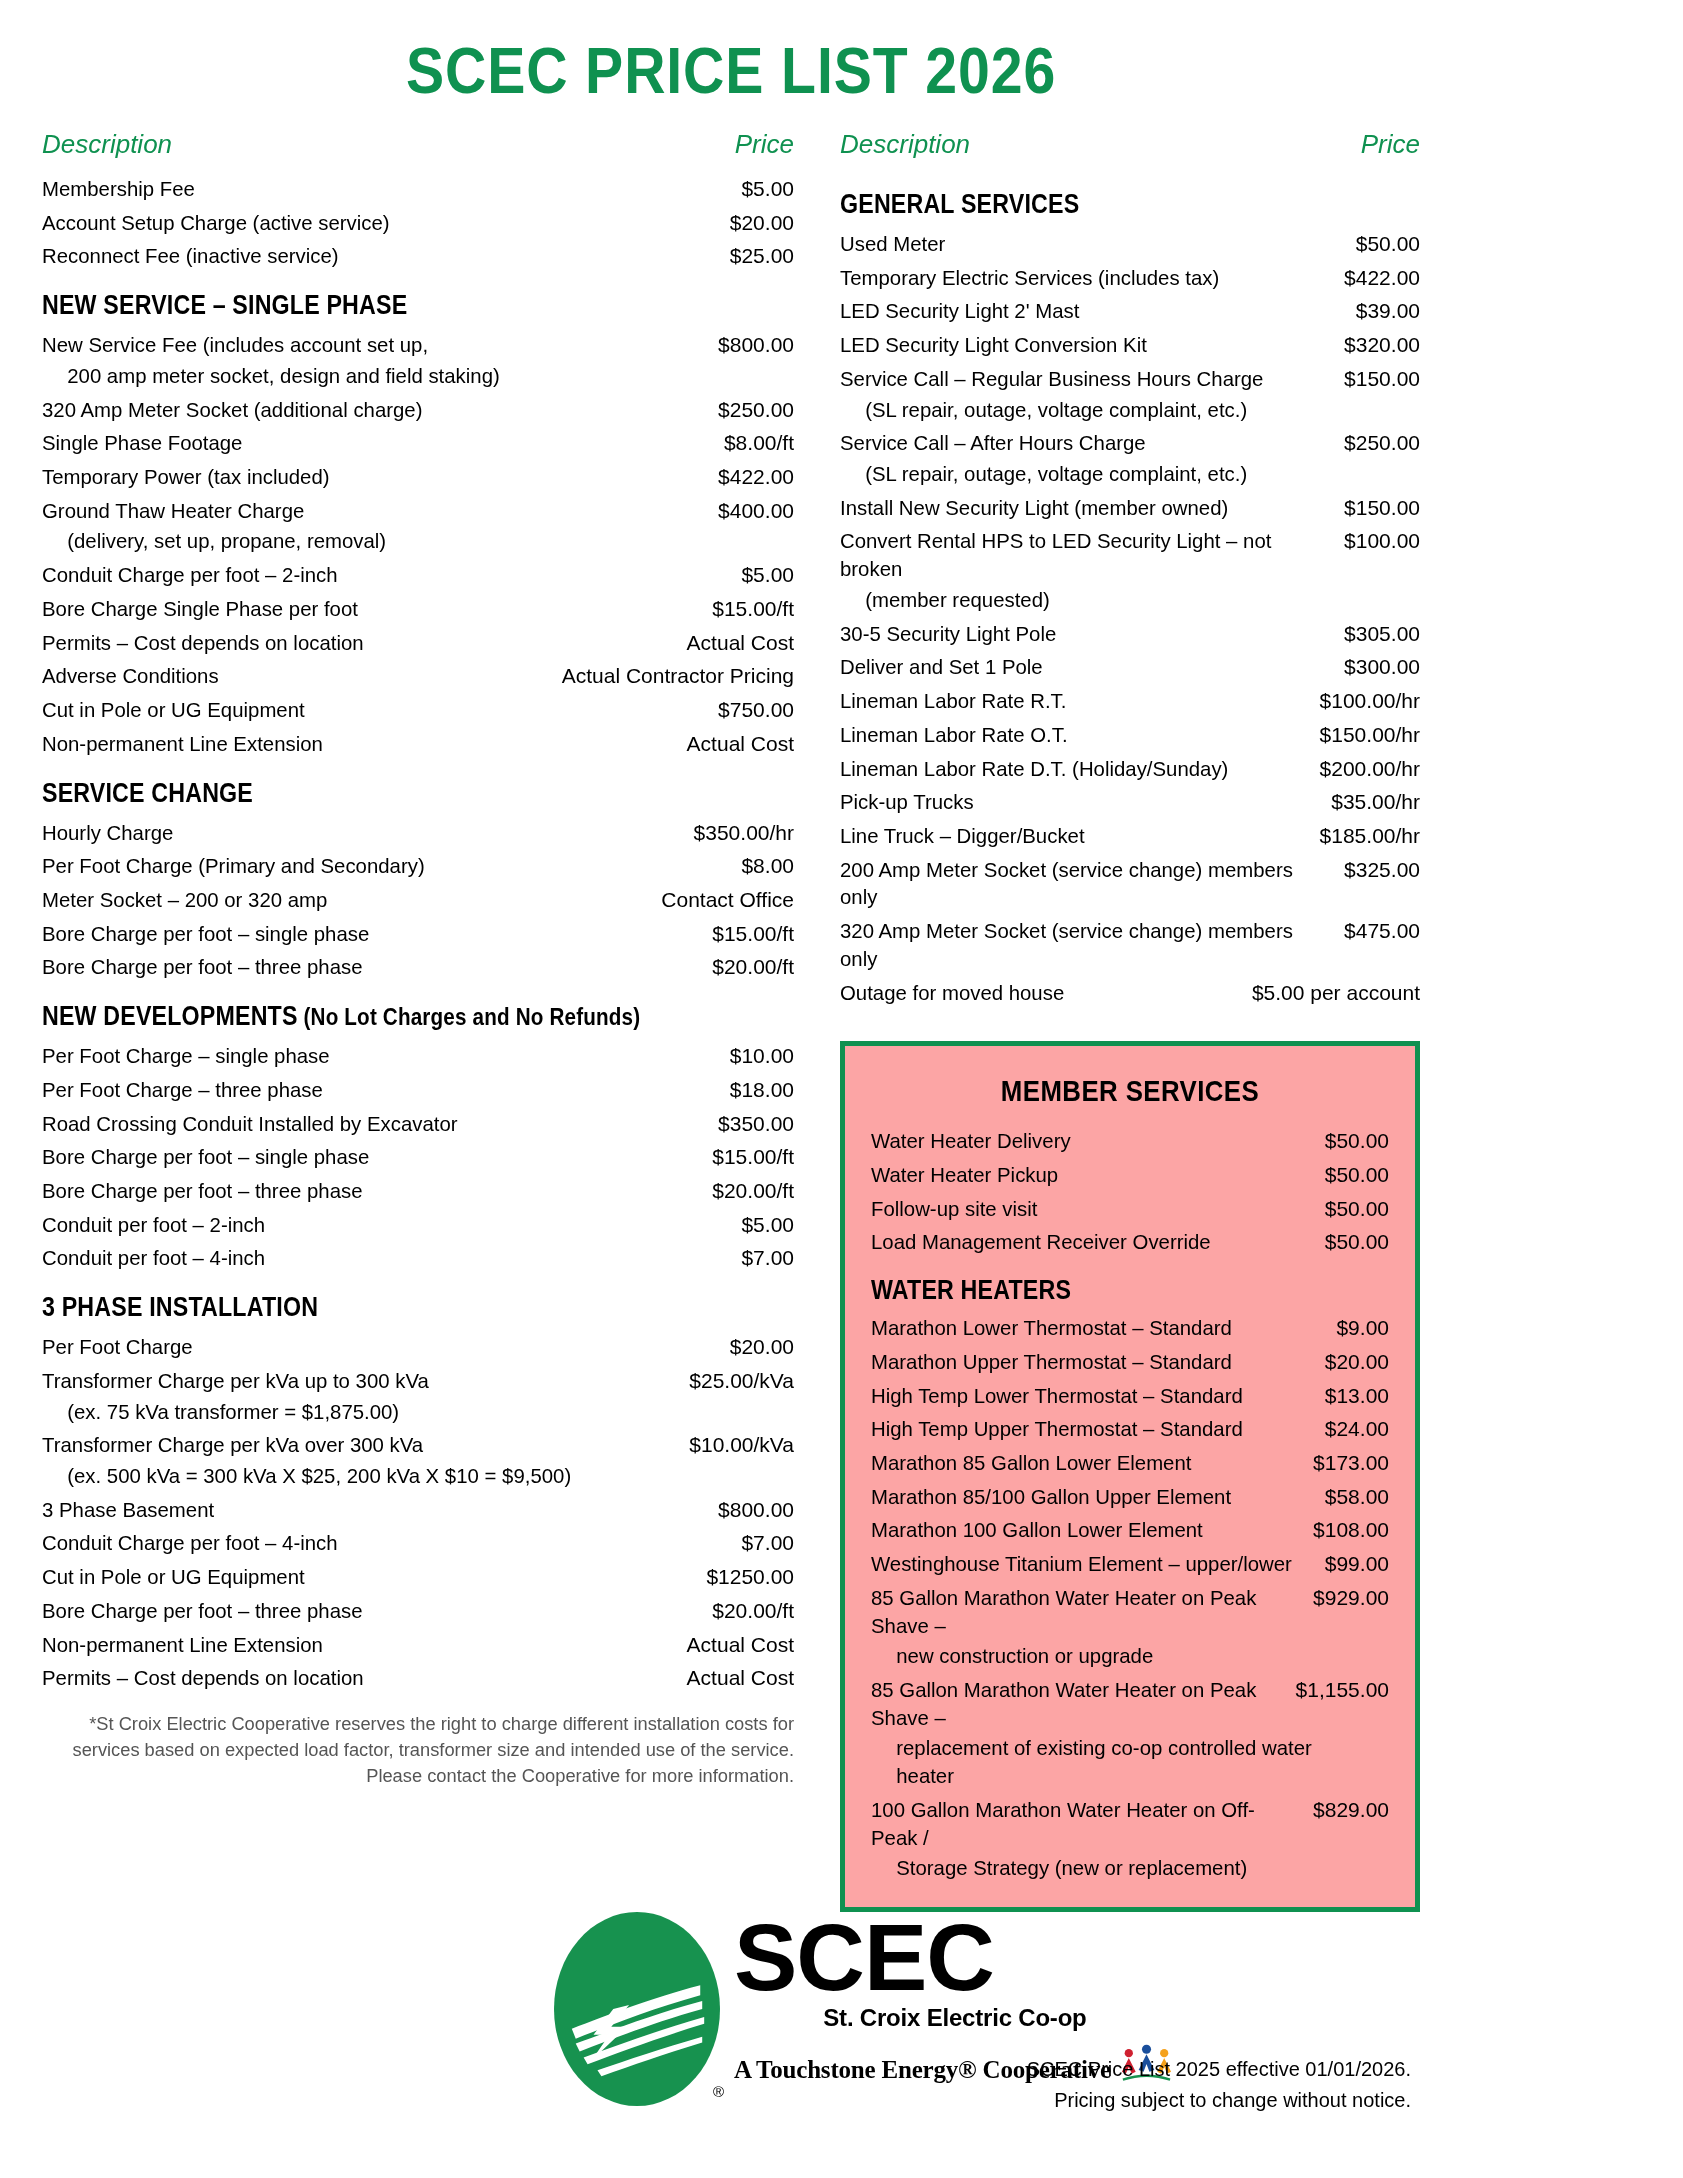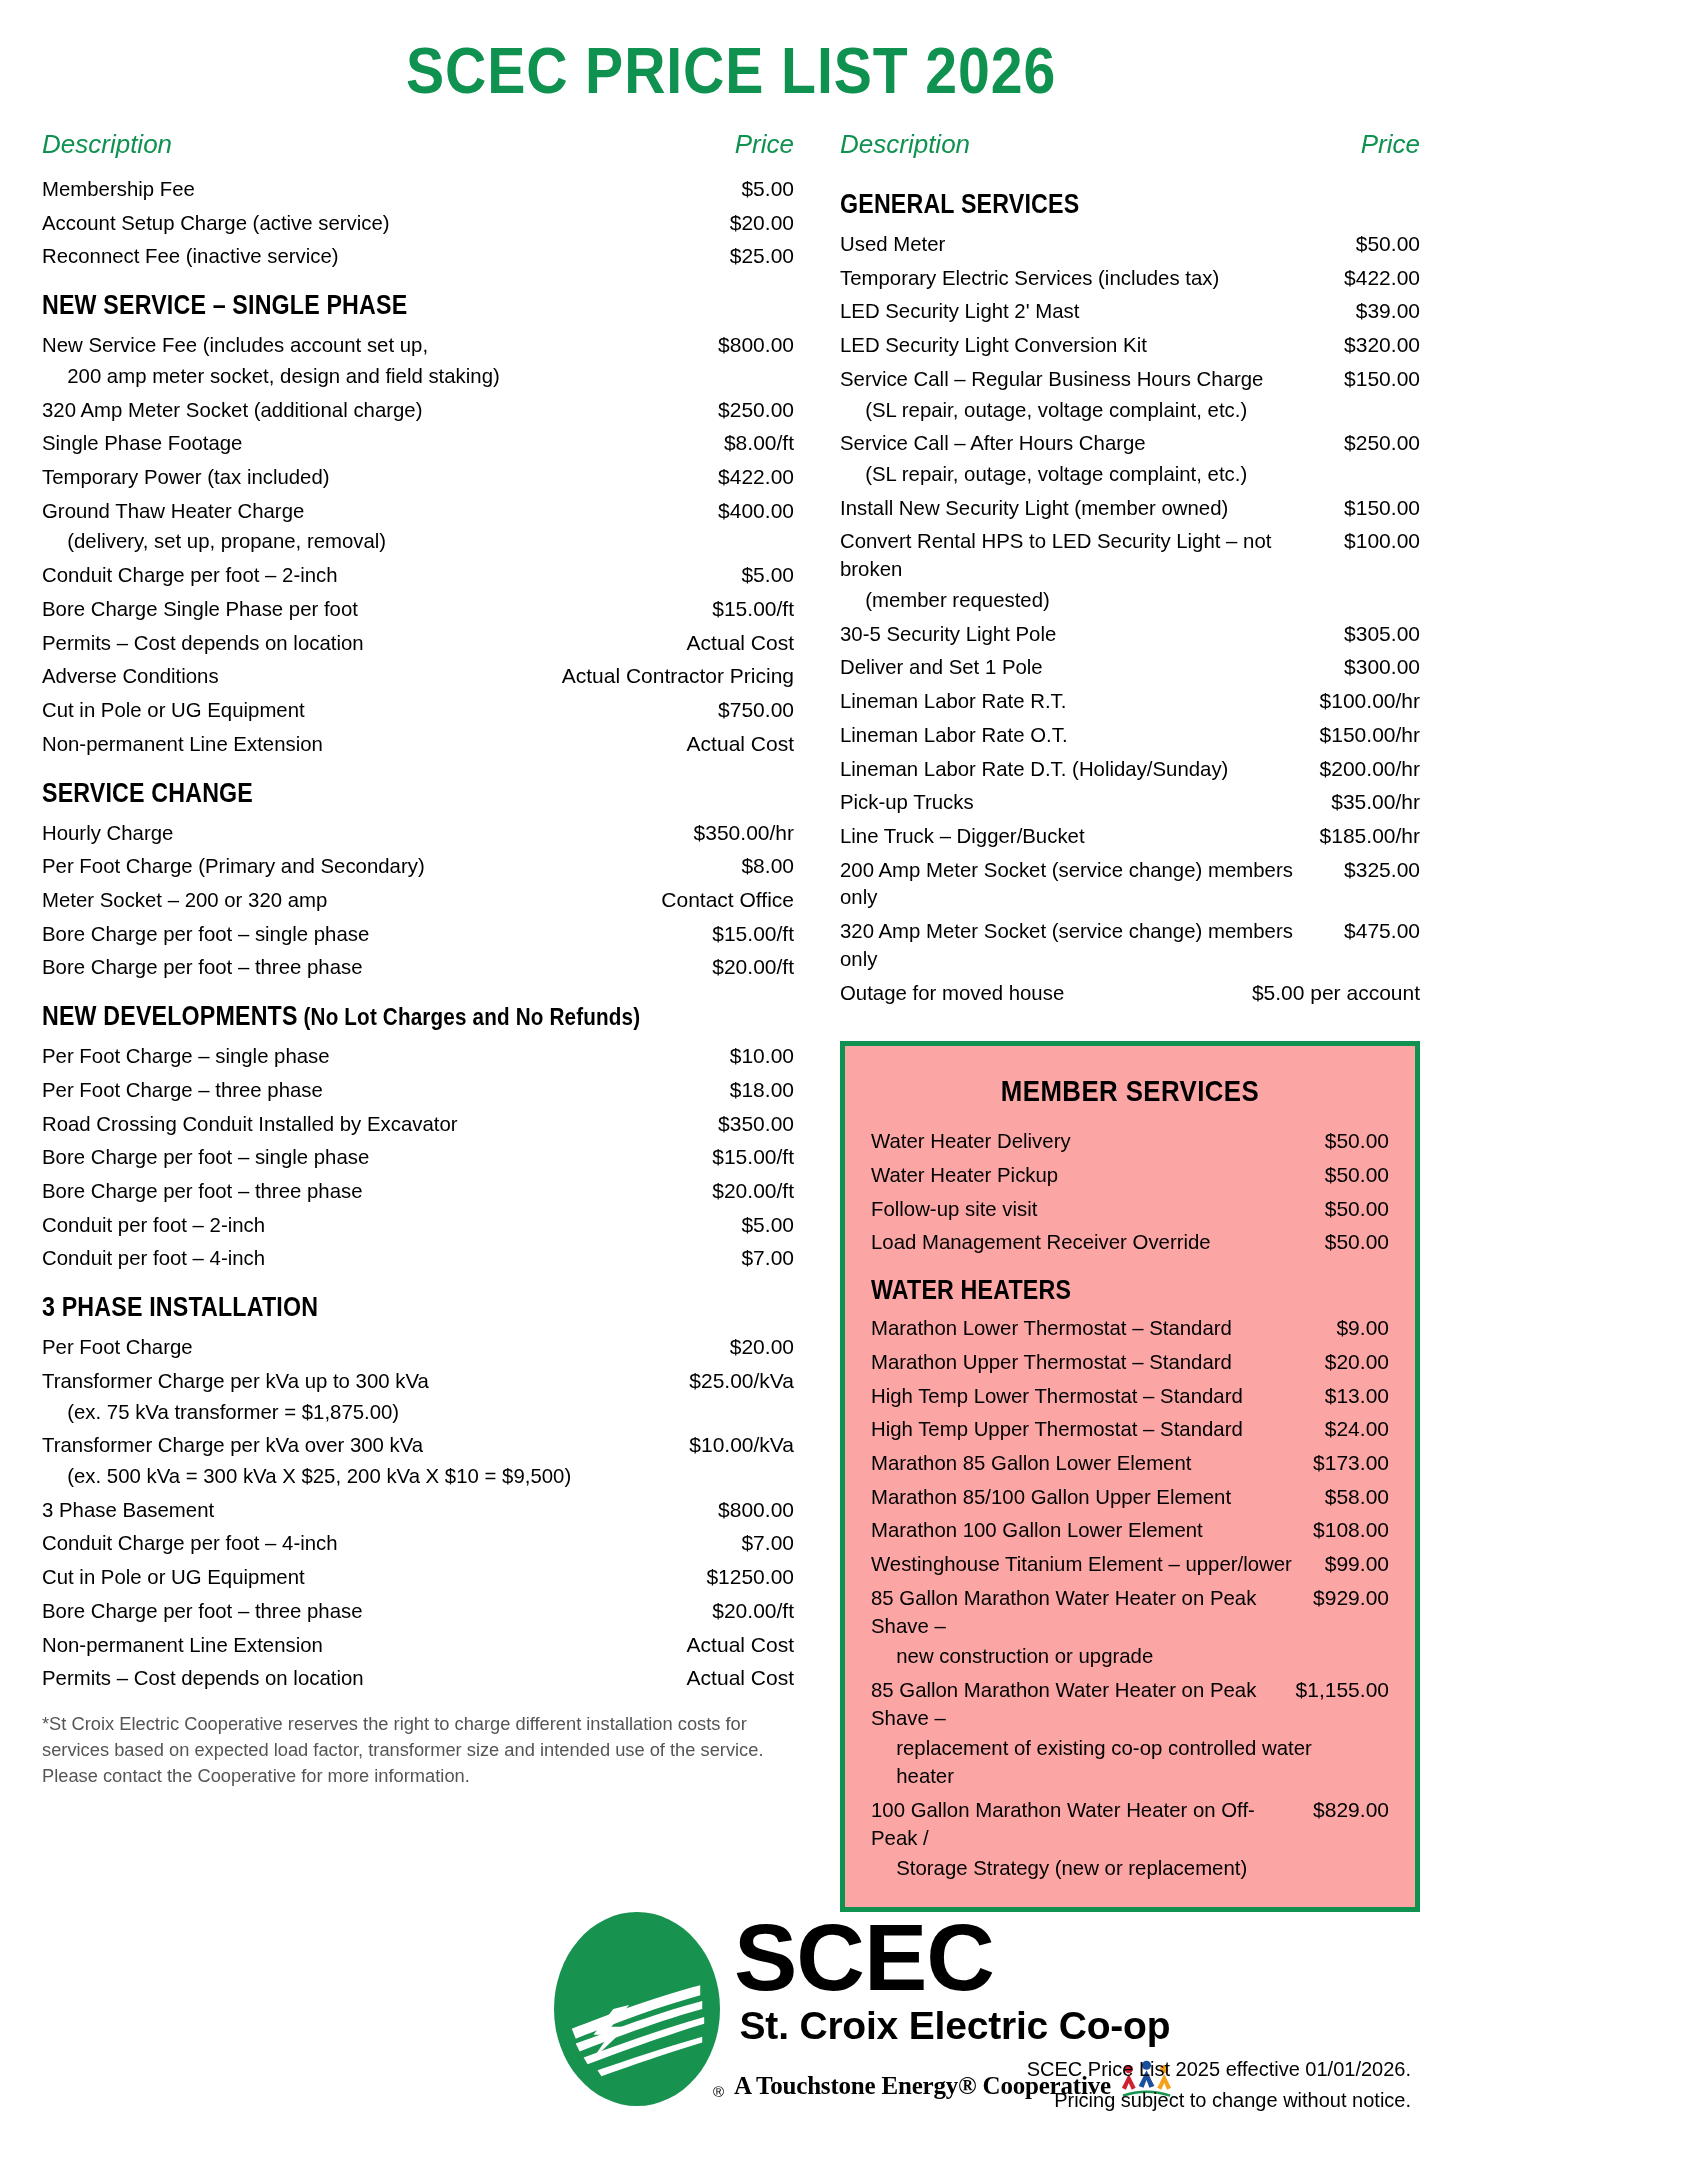--- a/index.html
+++ b/index.html
@@ -84,20 +84,21 @@
     transform-origin: left center;
   }
 
   
   .footnote {
     font-size: 18.3px;
     line-height: 1.42;
     color: #555555;
     margin-top: 16px;
     width: 752px;
+    text-align: right;
   }
 
   
   .memberbox {
     margin-top: 32px;
     border: 5px solid #0f9150;
     background: #fca5a5;
     padding: 20px 26px 22px 26px;
   }
   .memberbox .boxtitle {
@@ -144,21 +145,21 @@
   }
   .logo-text { margin-left: 14px; }
   .logo-scec {
     font-weight: bold;
     font-size: 95px;
     line-height: 0.95;
     letter-spacing: -1px;
   }
   .logo-sub {
     font-weight: bold;
-    font-size: 39px;
+    font-size: 24px;
     letter-spacing: -0.2px;
     margin-top: 2px;
     text-align: center;
   }
   .touchstone {
     display: flex;
     align-items: flex-end;
     justify-content: center;
     margin-top: 10px;
     gap: 6px;

